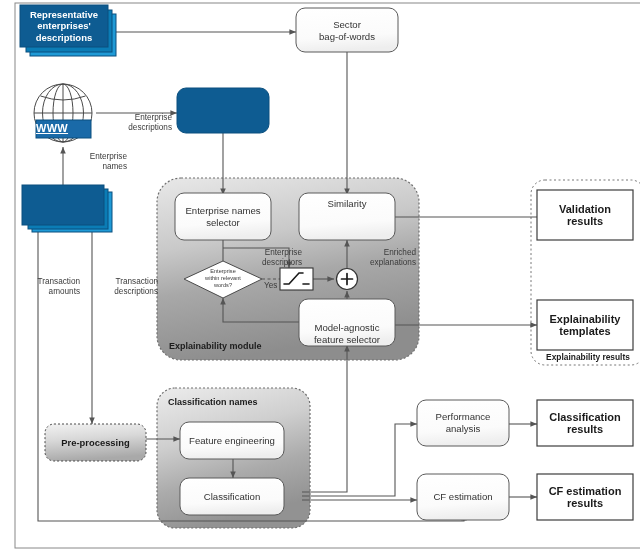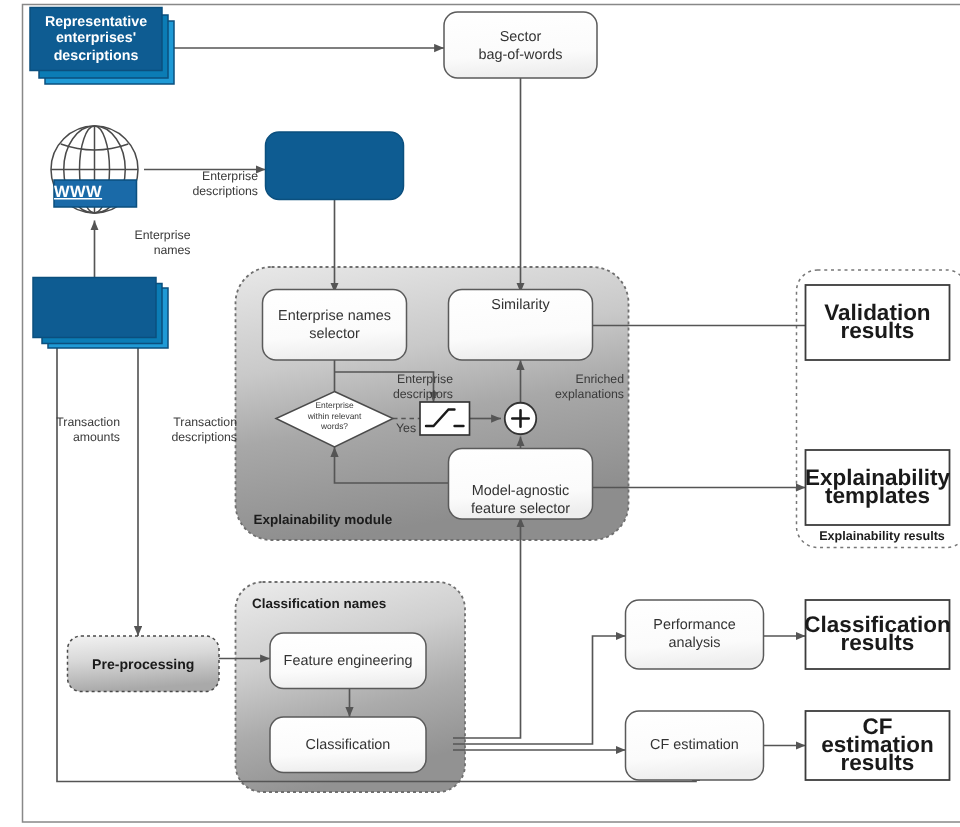--- a/index.html
+++ b/index.html
@@ -52,21 +52,21 @@
     font-weight: bold;
     line-height: 11.5px;
   }
   .white-box-text {
     color: #333333;
     font-size: 9.6px;
     line-height: 12px;
   }
   .bold-box-text {
     color: #1a1a1a;
-    font-size: 15px;
+    font-size: 11px;
     font-weight: bold;
     line-height: 12px;
   }
   .module-title {
     position: absolute;
     font-family: "Liberation Sans", sans-serif;
     font-size: 9px;
     font-weight: bold;
     color: #1c1c1c;
   }

